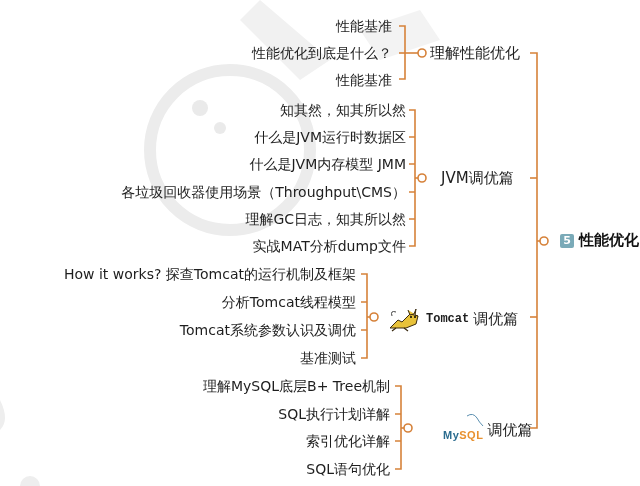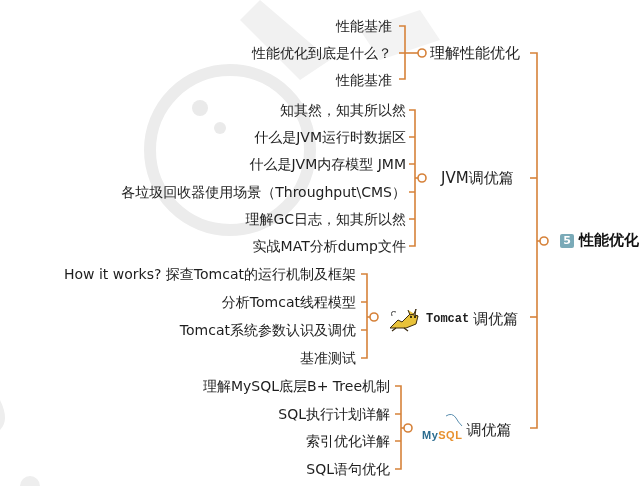--- a/index.html
+++ b/index.html
@@ -7,21 +7,21 @@
          font-family:"DejaVu Sans","Liberation Sans",sans-serif; color:#222; }
   .wm { position:absolute; pointer-events:none; }
   .lines { position:absolute; left:0; top:0; width:640px; height:486px; }
   .leaf { position:absolute; font-size:14px; line-height:18px; white-space:nowrap; text-align:right; color:#1e1e1e; }
   .branch { position:absolute; font-size:15px; line-height:18px; white-space:nowrap; color:#1e1e1e; display:flex; align-items:center; gap:4px; }
   .root { position:absolute; left:560px; top:231px; display:flex; align-items:center; gap:5px;
           font-weight:bold; font-size:15px; color:#111; }
   .badge { display:inline-block; width:14px; height:14px; border-radius:2px; background:#7aaab8; color:#fff;
            font-size:11px; font-weight:bold; text-align:center; line-height:14px; }
   .tomcat-label { font-weight:bold; font-size:12px; font-family:Liberation Mono, monospace; }
-  .mysql-logo { font-family:"Liberation Sans",sans-serif; font-weight:bold; font-size:11px; letter-spacing:0.5px; position:relative; }
+  .mysql-logo { font-family:"Liberation Sans",sans-serif; font-weight:bold; font-size:11px; letter-spacing:0.5px; position:relative;margin-left:21px; }
   .mysql-logo .my { color:#2b6c8f; }
   .mysql-logo .sql { color:#e8912f; }
 </style>
 </head>
 <body>
 
 <svg class="wm" width="640" height="486" viewBox="0 0 640 486">
   <circle cx="230" cy="150" r="80" fill="none" stroke="#ececec" stroke-width="12"></circle>
   <circle cx="200" cy="108" r="8" fill="#eaeaea"></circle>
   <circle cx="220" cy="128" r="6" fill="#eaeaea"></circle>

